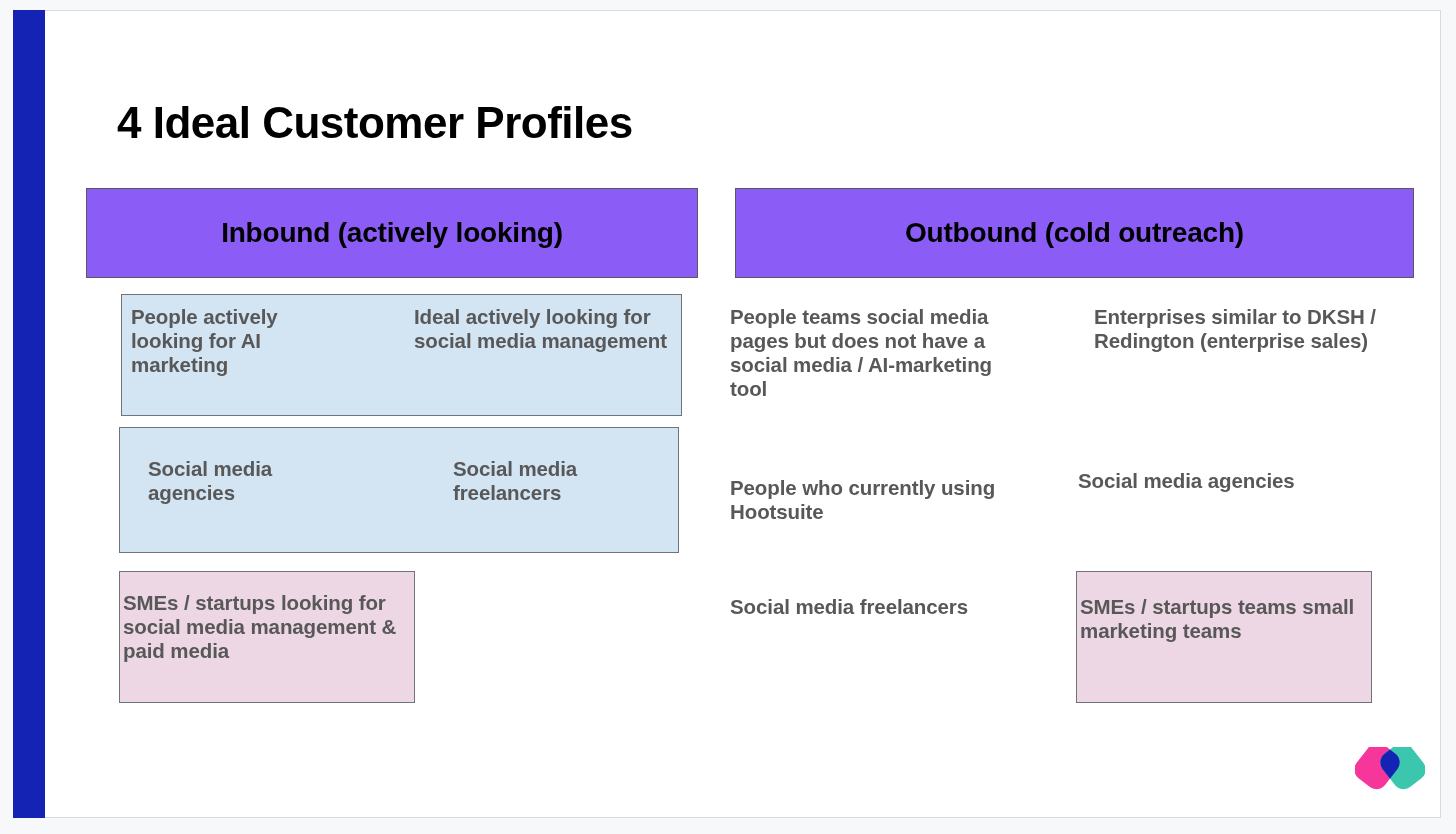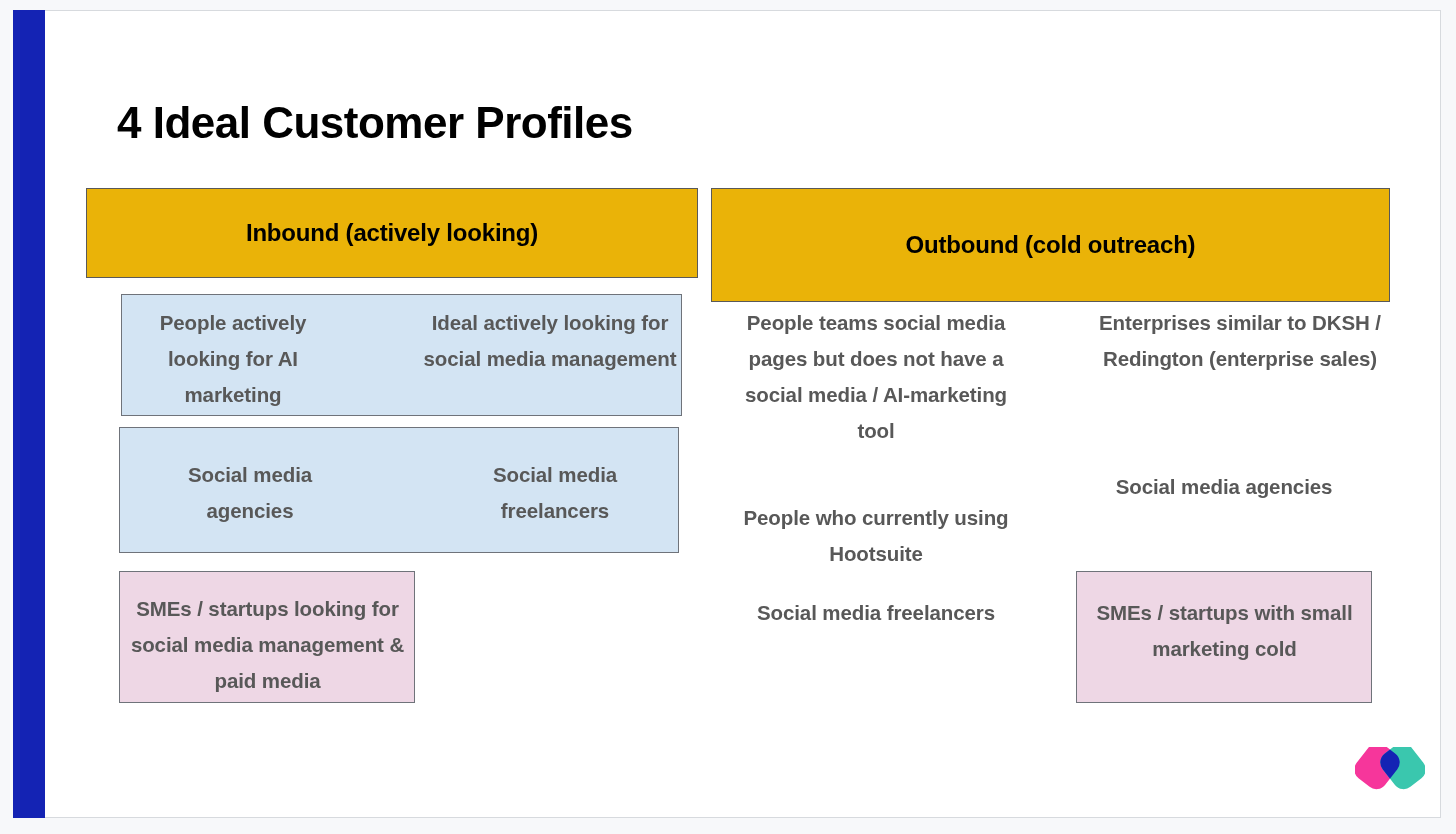--- a/index.html
+++ b/index.html
@@ -42,41 +42,41 @@
     font-weight: 800;
     letter-spacing: -0.5px;
     color: #000000;
     white-space: nowrap;
     margin-left: 28px;
   }
 
   .col-header {
     position: absolute;
     box-sizing: border-box;
-    background: #eab308;
+    background: #8b5cf6;
     border: 1.5px solid #595959;
     display: flex;
     align-items: center;
     justify-content: center;
-    font-size: 24px;
+    font-size: 28px;
     font-weight: 800;
     color: #000000;
     letter-spacing: -0.2px;
   }
   #header-inbound {
     left: 86px;
     top: 188px;
     width: 612px;
     height: 90px;
   }
   #header-outbound {
-    left: 711px;
+    left: 735px;
     top: 188px;
     width: 679px;
-    height: 114px;
+    height: 90px;
   }
 
   
   .group-box {
     position: absolute;
     box-sizing: border-box;
     border: 1.5px solid #6f737a;
   }
   .blue { background: #d3e4f3; }
   .pink { background: #eed7e5; }
@@ -95,41 +95,40 @@
   }
   #inbound-box-3 {
     left: 119px;
     top: 571px;
     width: 296px;
     height: 132px;
   }
 
   .cell-text {
     position: absolute;
-    text-align: center;
     font-size: 20.5px;
-    line-height: 36px;
+    line-height: 24px;
     font-weight: 700;
     color: #585858;
     letter-spacing: -0.1px;
   }
 
   
   #txt-inbound-1a { left: 131px;  top: 305px;  width: 204px; }
   #txt-inbound-1b { left: 414px;  top: 305px;  width: 272px; }
   
   #txt-inbound-2a { left: 148px;  top: 457px;  width: 204px; }
   #txt-inbound-2b { left: 453px;  top: 457px;  width: 204px; }
   
   #txt-inbound-3a { left: 123px;  top: 555px;  width: 289px; margin-top: 36px; }
 
   
   #txt-outbound-1a { left: 730px;  top: 305px;  width: 292px; }
   #txt-outbound-1b { left: 1094px; top: 305px;  width: 292px; }
-  #txt-outbound-2a { left: 730px;  top: 500px;  width: 292px; }
+  #txt-outbound-2a { left: 730px;  top: 476px;  width: 292px; }
   #txt-outbound-2b { left: 1078px; top: 469px;  width: 292px; }
   #txt-outbound-3a { left: 730px;  top: 595px;  width: 292px; }
   #txt-outbound-3b { left: 1080px; top: 595px;  width: 289px; }
 
   #outbound-box-3 {
     left: 1076px;
     top: 571px;
     width: 296px;
     height: 132px;
   }
@@ -166,21 +165,21 @@
 <div class="cell-text" id="txt-inbound-1b">Ideal actively looking for social media management</div>
 <div class="cell-text" id="txt-inbound-2a">Social media agencies</div>
 <div class="cell-text" id="txt-inbound-2b">Social media freelancers</div>
 <div class="cell-text" id="txt-inbound-3a">SMEs / startups looking for social media management &amp; paid media</div>
 
 <div class="cell-text" id="txt-outbound-1a">People teams social media pages but does not have a social media / AI-marketing tool</div>
 <div class="cell-text" id="txt-outbound-1b">Enterprises similar to DKSH / Redington (enterprise sales)</div>
 <div class="cell-text" id="txt-outbound-2a">People who currently using Hootsuite</div>
 <div class="cell-text" id="txt-outbound-2b">Social media agencies</div>
 <div class="cell-text" id="txt-outbound-3a">Social media freelancers</div>
-<div class="cell-text" id="txt-outbound-3b">SMEs / startups with small marketing cold</div>
+<div class="cell-text" id="txt-outbound-3b">SMEs / startups teams small marketing teams</div>
 
 <div id="logo">
   <svg width="70" height="58" viewBox="0 0 70 58" xmlns="http://www.w3.org/2000/svg">
     <defs>
       <clipPath id="clipLeft">
         <rect x="4" y="-2" width="36" height="42" rx="11" ry="11" transform="rotate(38 22 19)"></rect>
       </clipPath>
       <clipPath id="clipRight">
         <rect x="30" y="-2" width="36" height="42" rx="11" ry="11" transform="rotate(-38 48 19)"></rect>
       </clipPath>

